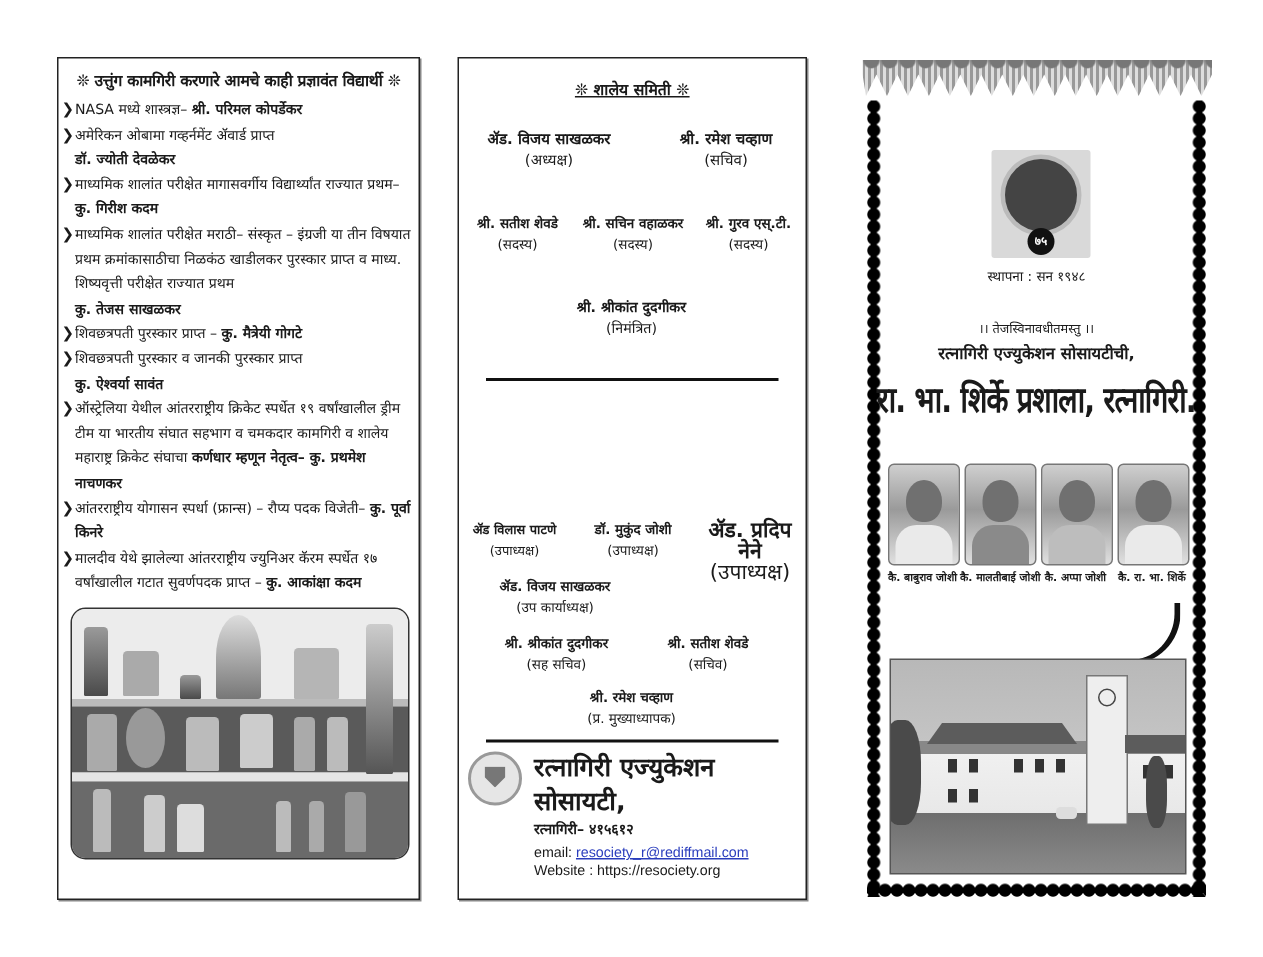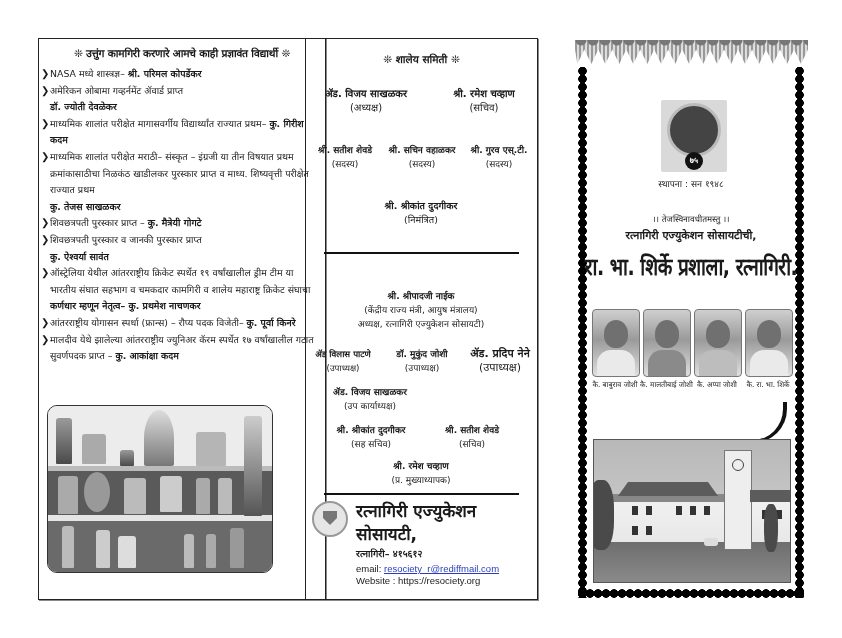--- a/index.html
+++ b/index.html
@@ -2,21 +2,21 @@
 <html><head>
 <meta charset="utf-8">
 <style>
   html, body { margin:0; padding:0; }
   body {
     width:842px; height:638px; background:#ffffff; position:relative; overflow:hidden;
     font-family: "DejaVu Sans", "Liberation Sans", sans-serif; color:#1a1a1a;
   }
   .panel { position:absolute; box-sizing:border-box; }
   
-  #left { left:38px; top:38px; width:288px; height:562px; border:1.5px solid #222; box-shadow:1px 1px 0 #888; }
+  #left { left:38px; top:38px; width:242px; height:562px; border:1.5px solid #222; box-shadow:1px 1px 0 #888; }
   #left .title { text-align:center; font-weight:bold; font-size:10.5px; margin:7px 0 6px; letter-spacing:-0.2px; }
   #left .ach { padding:0 4px 0 3px; }
   .ach-item { font-size:9.4px; line-height:16.6px; position:relative; padding-left:8px; }
   .ach-item .bullet { position:absolute; left:-1px; top:0; font-weight:bold; font-size:10px; }
   .ach-item .name { font-weight:bold; }
   .trophy-photo { position:absolute; left:8px; top:366px; width:224px; height:166px; border-radius:10px;
     border:1.5px solid #333; overflow:hidden; background:#d8d8d8; }
   .trophy { position:absolute; bottom:0; background:linear-gradient(180deg,#9a9a9a,#4a4a4a); border-radius:3px 3px 1px 1px; }
   .caption { position:absolute; left:0; right:0; bottom:8px; text-align:center; font-size:10px; font-weight:bold; }
 
@@ -45,21 +45,21 @@
     background:radial-gradient(circle,#000 0 4px,transparent 4.6px) 0 0/8px 9px repeat-x; }
   .logo { position:absolute; left:83px; top:33px; width:66px; height:72px; background:#d9d9d9; border-radius:2px; }
   .logo .ring { position:absolute; left:6px; top:3px; width:54px; height:54px; border-radius:50%; background:#444; border:3px solid #bbb; box-sizing:border-box; }
   .logo .badge { position:absolute; left:24px; top:52px; width:18px; height:18px; border-radius:50%; background:#111; color:#fff; font-size:8px; line-height:18px; text-align:center; font-weight:bold; }
   .center { position:absolute; left:0; right:0; text-align:center; }
   .school { font-weight:900; font-size:19px; letter-spacing:-0.5px; transform:scaleY(1.25); }
   .portrait { position:absolute; top:242px; width:46px; height:66px; border:1px solid #777; border-radius:4px;
     background:linear-gradient(180deg,#cfcfcf 0%,#9a9a9a 45%,#e0e0e0 100%); overflow:hidden; }
   .portrait .face { position:absolute; left:11px; top:10px; width:24px; height:28px; border-radius:50% 50% 45% 45%; background:#707070; }
   .portrait .body { position:absolute; left:4px; top:40px; width:38px; height:30px; border-radius:14px 14px 0 0; background:#eaeaea; }
-  .plabel { position:absolute; top:312px; width:52px; font-size:7.2px; font-weight:normal; text-align:center; white-space:nowrap; }
+  .plabel { position:absolute; top:312px; width:52px; font-size:7.2px; font-weight:bold; text-align:center; white-space:nowrap; }
   .amrut { font-family:"DejaVu Serif", serif; font-size:20px; font-weight:bold; font-style:italic; }
   .school-photo { position:absolute; left:18px; top:399px; width:196px; height:142px; border:1px solid #555; overflow:hidden;
     background:linear-gradient(180deg,#b8b8b8 0%,#c4c4c4 38%,#888 38%,#888 44%,#f0f0f0 44%,#e8e8e8 72%,#6e6e6e 72%,#8a8a8a 100%); }
   .tower { position:absolute; left:125px; top:14px; width:26px; height:98px; background:#eee; border:1px solid #777; }
   .tower .clock { position:absolute; left:7px; top:8px; width:10px; height:10px; border-radius:50%; border:1.5px solid #444; }
   .win { position:absolute; width:6px; height:9px; background:#333; }
   .tree { position:absolute; border-radius:40%; background:#4a4a4a; }
 </style>
 </head>
 <body>
@@ -99,21 +99,21 @@
     <div class="trophy" style="left:14px;top:120px;width:12px;height:42px;background:#bbb;"></div>
     <div class="trophy" style="left:48px;top:124px;width:14px;height:38px;background:#ccc;"></div>
     <div class="trophy" style="left:70px;top:130px;width:18px;height:32px;background:#ddd;"></div>
     <div class="trophy" style="left:136px;top:128px;width:10px;height:34px;background:#bbb;"></div>
     <div class="trophy" style="left:158px;top:128px;width:10px;height:34px;background:#aaa;"></div>
     <div class="trophy" style="left:182px;top:122px;width:14px;height:40px;background:#999;"></div>
   </div>
 </div>
 
 <div id="mid" class="panel">
-  <div class="sec-title" style="position:absolute;left:0;right:0;top:13px;">❊ शालेय समिती ❊</div>
+  <div class="sec-title" style="position:absolute;left:0;right:0;top:13px;text-decoration:underline;">❊ शालेय समिती ❊</div>
 
   <div class="person" style="left:10px;top:48px;width:100px;font-size:10px;">
     <div class="pn">ॲड. विजय साखळकर</div>
     <div>(अध्यक्ष)</div>
   </div>
   <div class="person" style="left:128px;top:48px;width:100px;font-size:10px;">
     <div class="pn">श्री. रमेश चव्हाण</div>
     <div>(सचिव)</div>
   </div>
   <div class="person" style="left:2px;top:104px;width:74px;">
@@ -129,35 +129,30 @@
     <div>(सदस्य)</div>
   </div>
   <div class="person" style="left:40px;top:160px;width:150px;font-size:9.5px;">
     <div class="pn">श्री. श्रीकांत दुदगीकर</div>
     <div>(निमंत्रित)</div>
   </div>
 
   <div class="hr" style="top:213px;"></div>
 
 
-  <div class="person" style="left:10px;top:250px;width:210px;">
-    <div class="pn">श्री. श्रीपादजी नाईक</div>
-    <div>(केंद्रीय राज्य मंत्री, आयुष मंत्रालय)</div>
-    <div>अध्यक्ष, रत्नागिरी एज्युकेशन सोसायटी)</div>
-  </div>
 
   <div class="person" style="left:2px;top:308px;width:70px;font-size:8.6px;">
     <div class="pn">ॲड विलास पाटणे</div>
     <div>(उपाध्यक्ष)</div>
   </div>
   <div class="person" style="left:78px;top:308px;width:76px;">
     <div class="pn">डॉ. मुकुंद जोशी</div>
     <div>(उपाध्यक्ष)</div>
   </div>
-  <div class="person" style="left:158px;top:308px;width:72px;font-size:11px;">
+  <div class="person" style="left:158px;top:308px;width:72px;font-size:14px;">
     <div class="pn">ॲड. प्रदिप नेने</div>
     <div>(उपाध्यक्ष)</div>
   </div>
   <div class="person" style="left:16px;top:346px;width:96px;">
     <div class="pn">ॲड. विजय साखळकर</div>
     <div>(उप कार्याध्यक्ष)</div>
   </div>
   <div class="person" style="left:20px;top:384px;width:90px;">
     <div class="pn">श्री. श्रीकांत दुदगीकर</div>
     <div>(सह सचिव)</div>

